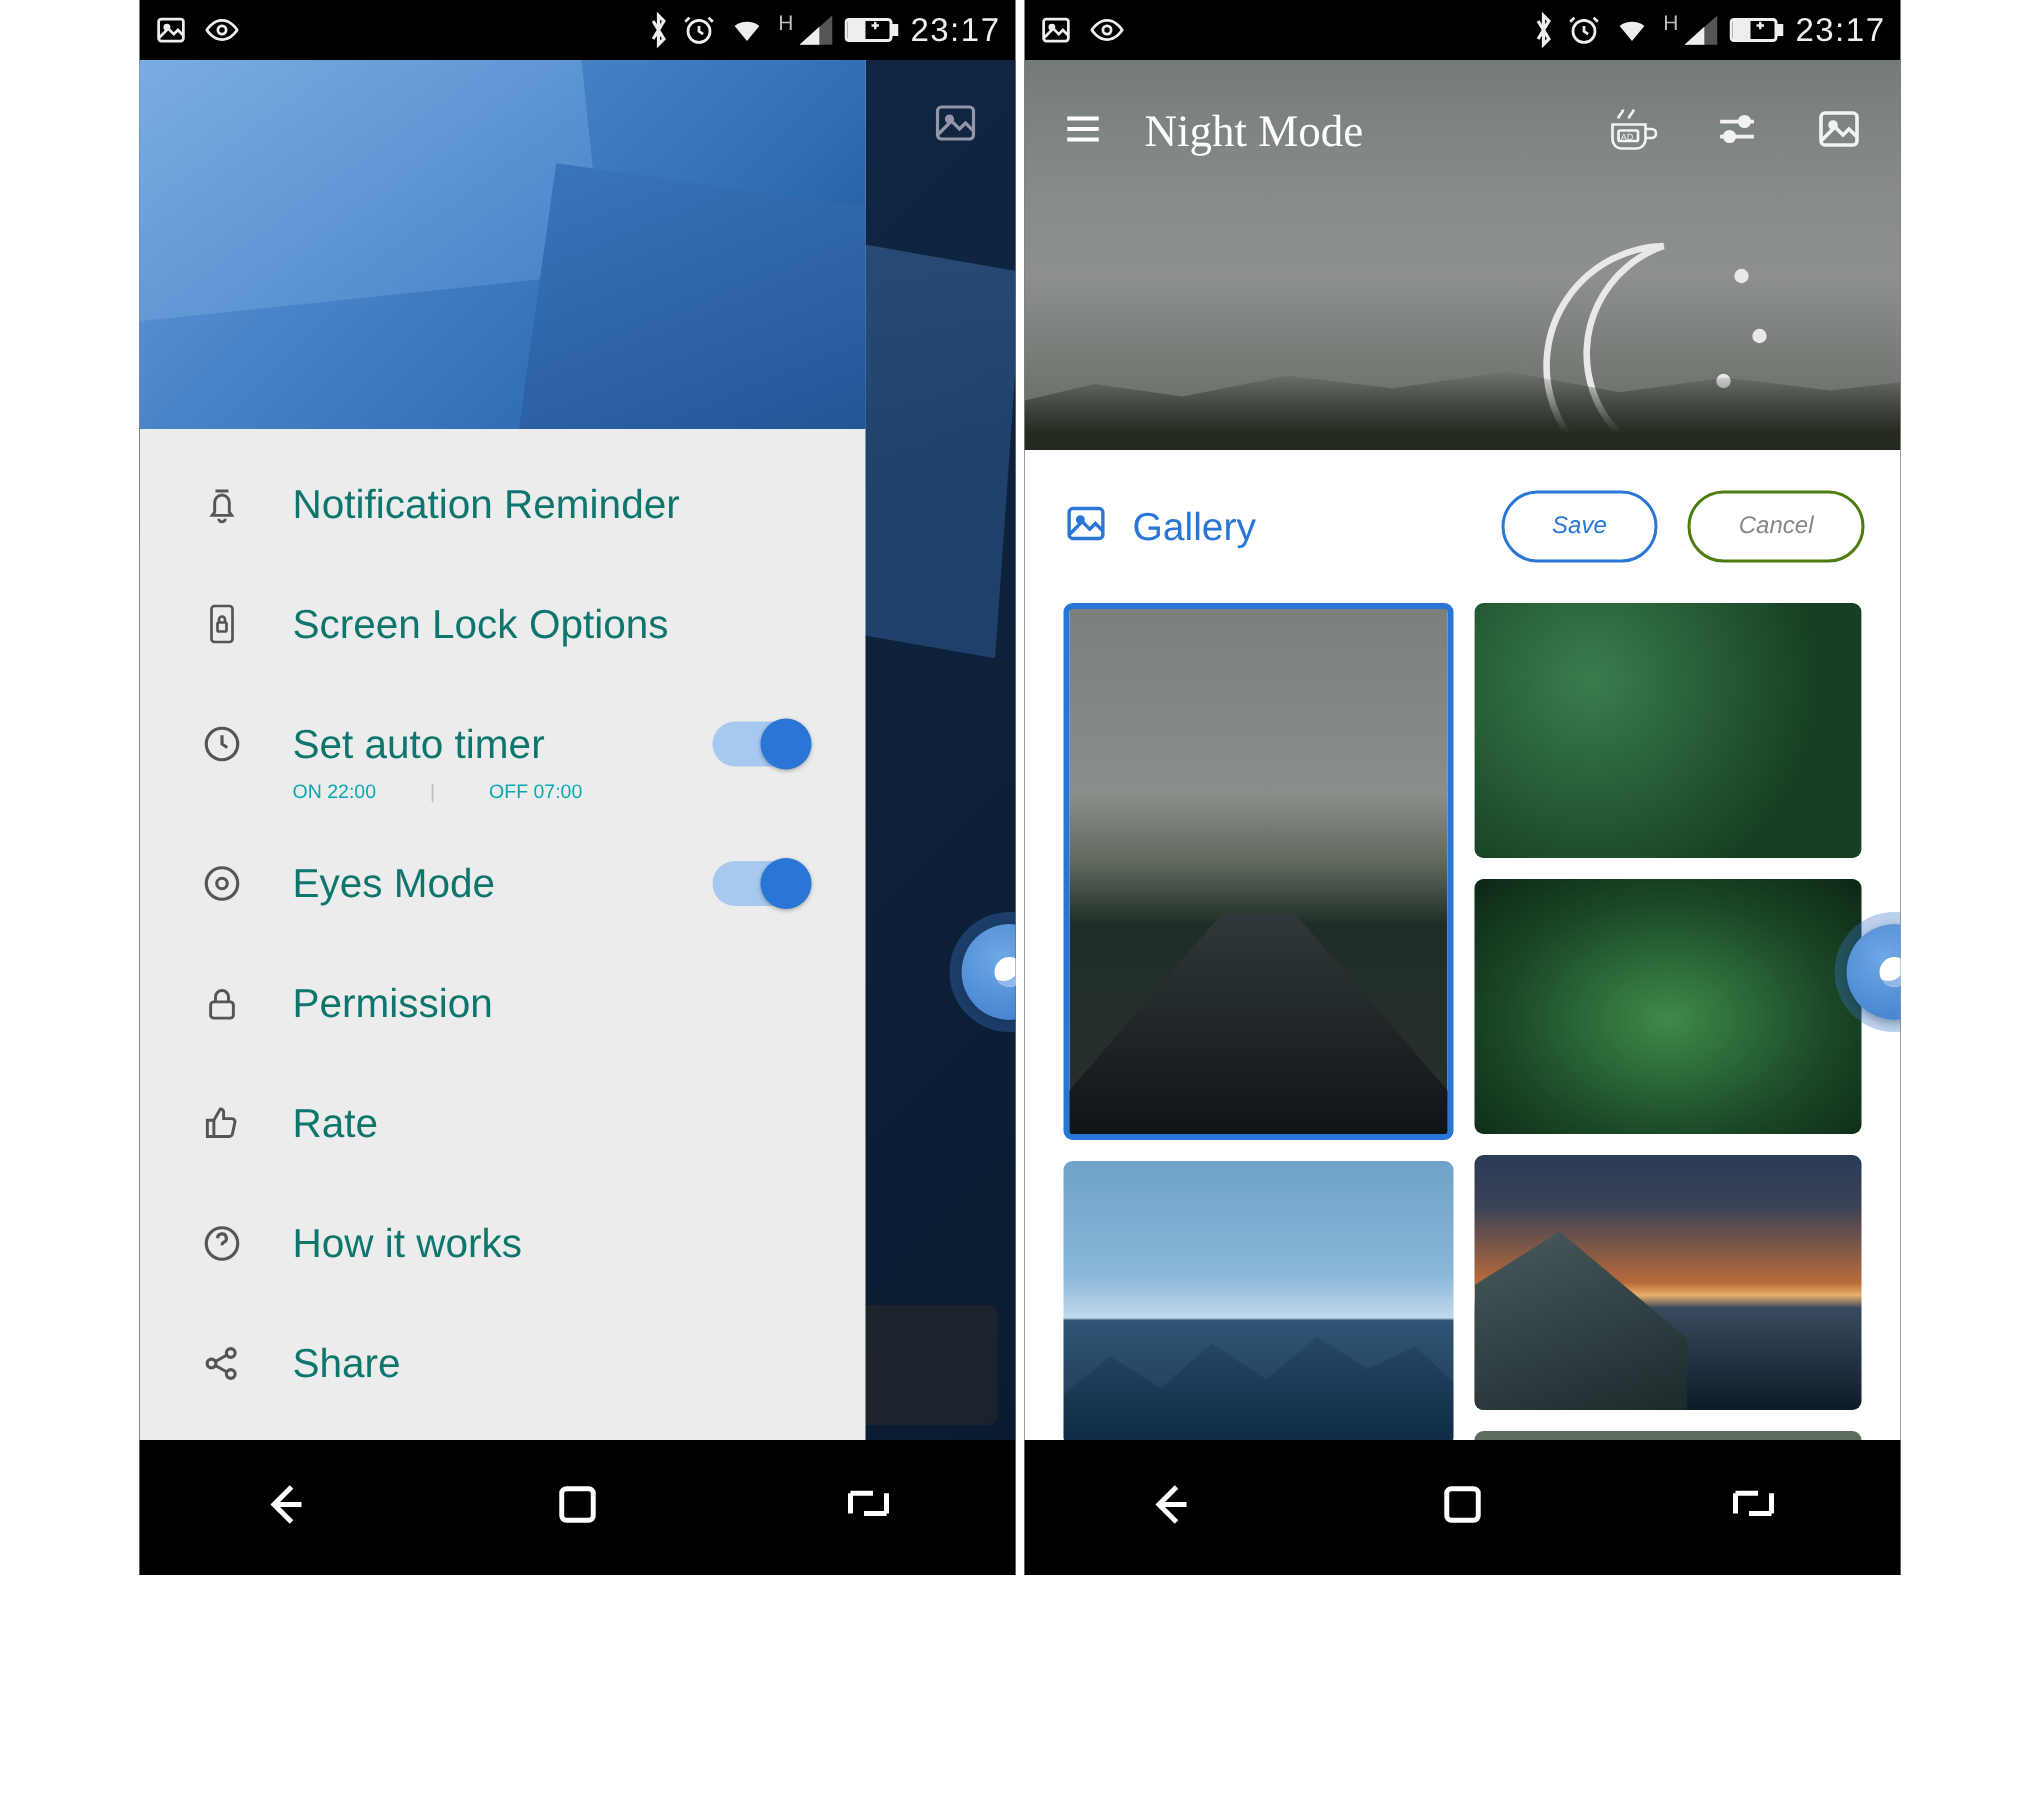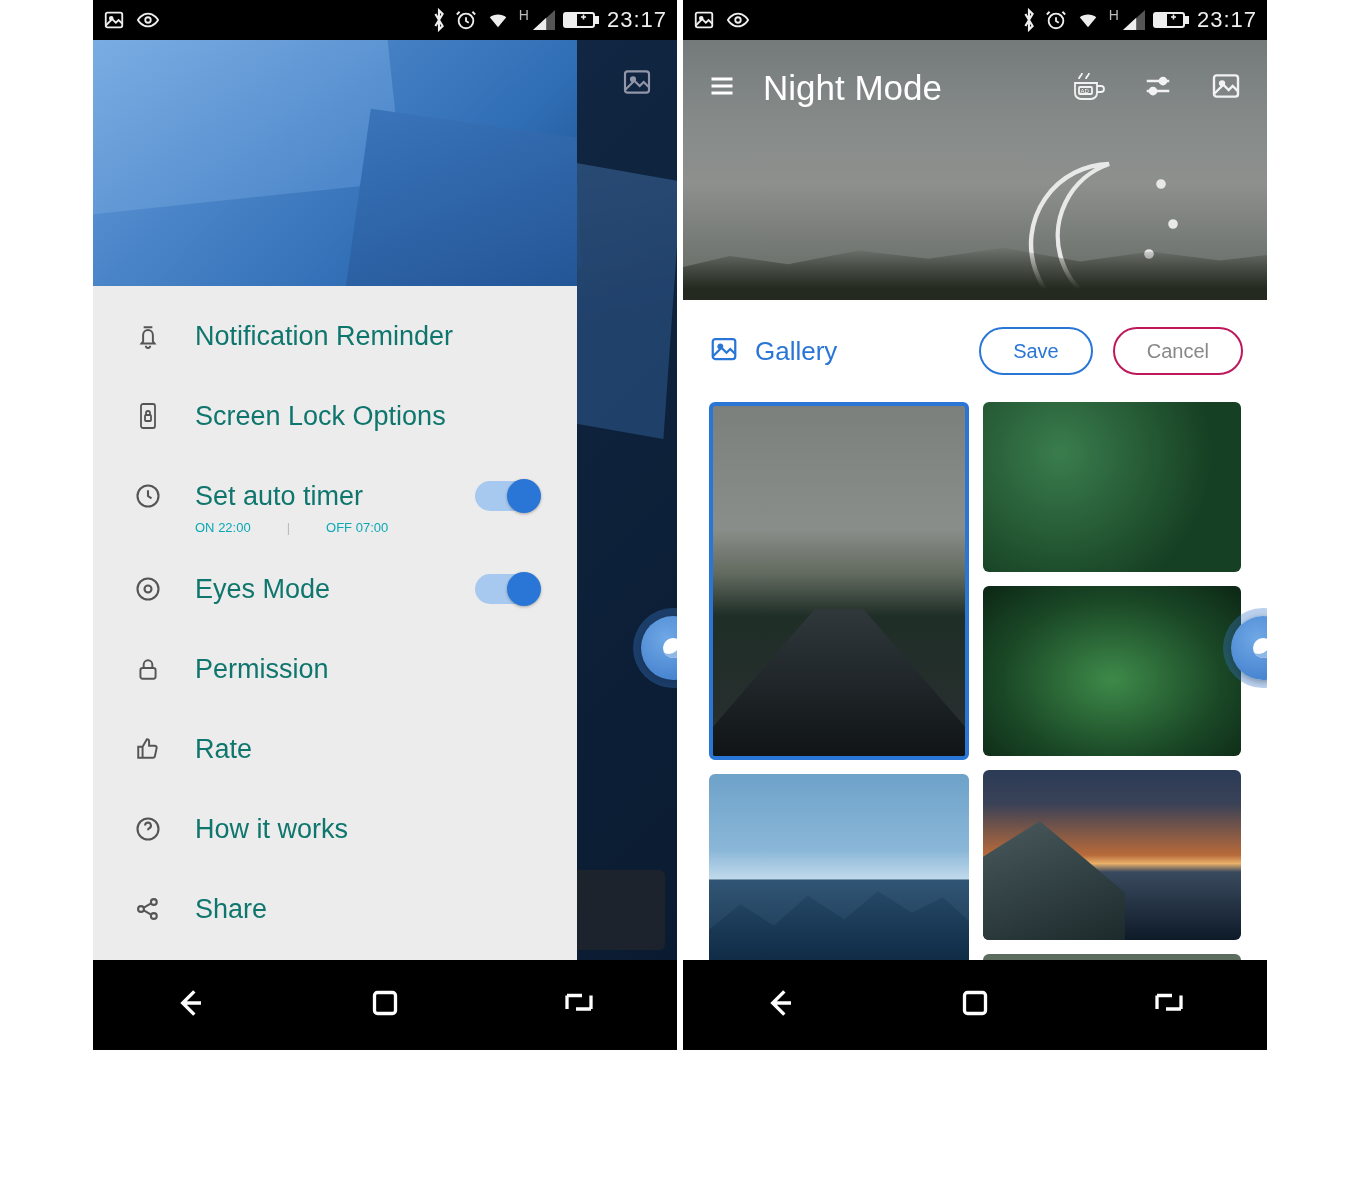--- a/index.html
+++ b/index.html
@@ -200,23 +200,24 @@
     position:absolute;
     top:48px;left:0;right:0;
     height:80px;
     display:flex;
     align-items:center;
     padding:0 22px;
     color:#fff;
     z-index:10;
   }
   .p2-title{
-    font-size:35px;
+    font-size:30px;
     margin-left:24px;
     font-weight:400;
+    font-family:Liberation Serif, serif;
   }
   .p2-header .spacer{flex:1;}
   .p2-hicon{ margin-left:30px; opacity:.9; }
 
   .p2-body{
     position:absolute;
     top:300px; left:0;right:0;bottom:90px;
     background:#ffffff;
     padding:18px 24px 0 24px;
     overflow:hidden;
@@ -230,31 +231,32 @@
     color:#2976d6;
     font-size:26px;
     font-weight:500;
     margin-left:14px;
   }
   .p2-toolbar .spacer{flex:1;}
   .btn{
     height:48px;
     border-radius:24px;
     padding:0 32px;
-    font-size:20px;
+    font-size:16px;
     display:flex;align-items:center;justify-content:center;
     background:transparent;
+    font-style:italic;
   }
   .btn-save{
     border:2px solid #2976d6;
     color:#2976d6;
     margin-right:20px;
   }
   .btn-cancel{
-    border:2px solid #be185d;
+    border:2px solid #4d7c0f;
     color:#888;
   }
   .grid{
     margin-top:18px;
     display:grid;
     grid-template-columns: 260px 258px;
     gap:14px;
     justify-content:center;
   }
   .grid-col{

